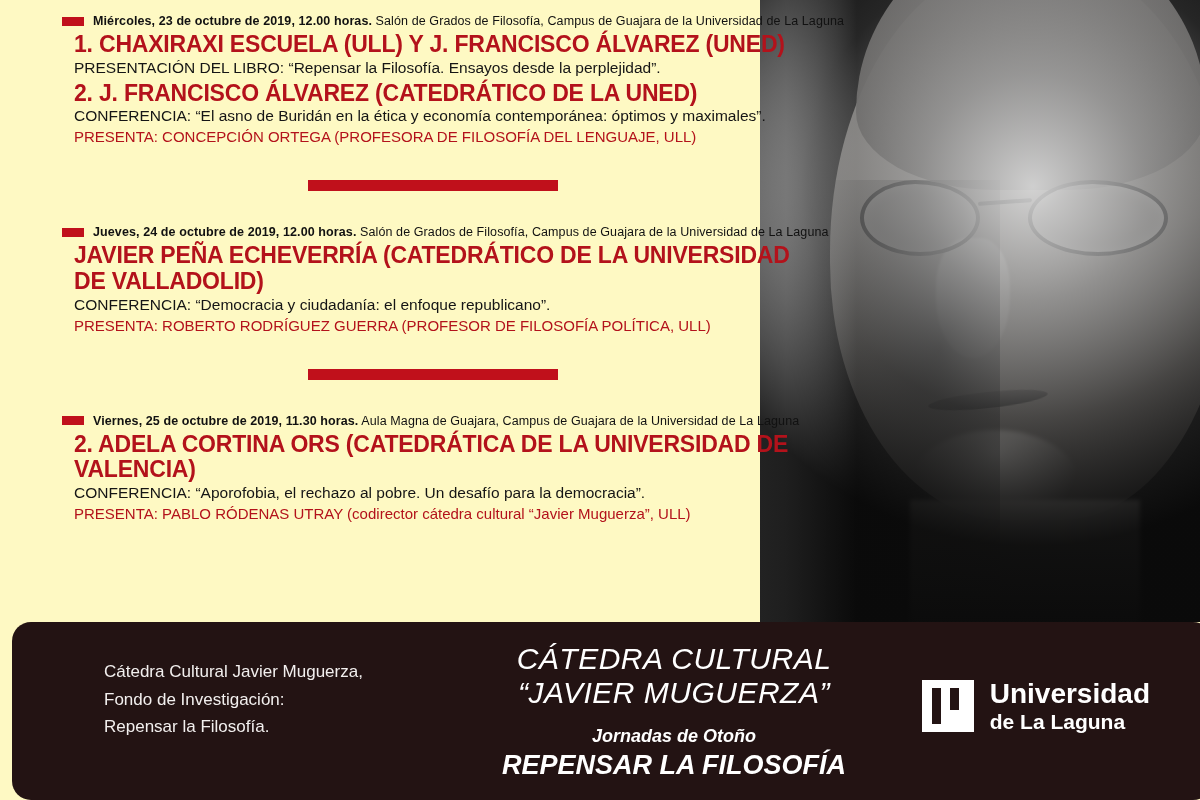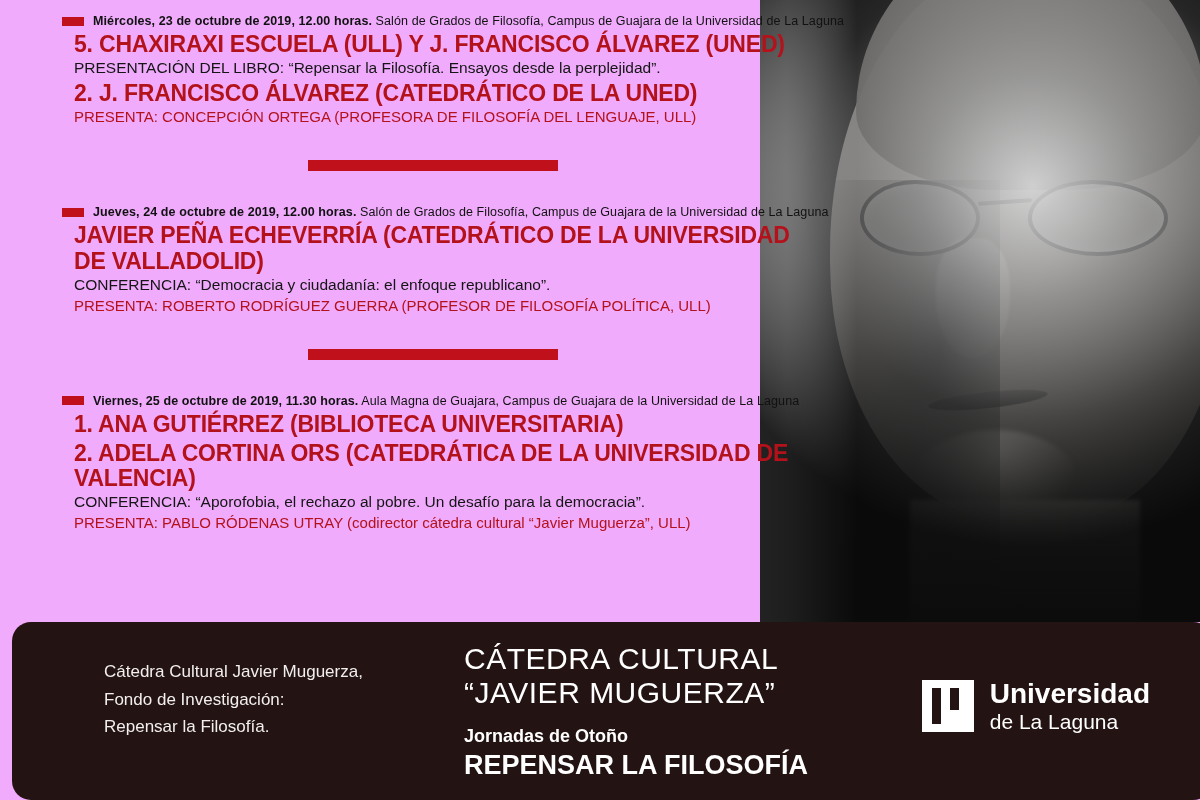--- a/index.html
+++ b/index.html
@@ -5,21 +5,21 @@
   * { box-sizing: border-box; margin: 0; padding: 0; }
   html, body {
     width: 1200px; height: 800px;
     font-family: "Liberation Sans", sans-serif;
     background: #ffffff;
     overflow: hidden;
   }
   .poster {
     position: relative;
     width: 1200px; height: 800px;
-    background: #f0abfc;
+    background: #fef9c3;
   }
 
   
   .portrait {
     position: absolute;
     top: 0; right: 0;
     width: 440px; height: 622px;
     overflow: hidden;
     background: #0b0b0b;
   }
@@ -175,21 +175,23 @@
     position: absolute;
     left: 92px; top: 36px;
     font-size: 17px;
     line-height: 1.62;
     color: #f2efee;
   }
   .footer-center {
     position: absolute;
     left: 452px; top: 20px;
     width: 420px;
+    text-align: center;
     line-height: 1.14;
+    font-style: italic;
   }
   .fc-1 { font-size: 30px; letter-spacing: .5px; }
   .fc-2 { font-size: 30px; letter-spacing: .5px; }
   .fc-3 { font-size: 18px; font-weight: 700; margin-top: 16px; }
   .fc-4 { font-size: 27px; font-weight: 700; margin-top: 3px; }
 
   .logo {
     position: absolute;
     right: 62px; top: 56px;
     display: flex;
@@ -210,21 +212,21 @@
   }
   .logo-mark::after {
     content: "";
     position: absolute;
     left: 28px; top: 8px;
     width: 9px; height: 22px;
     background: #231313;
   }
   .logo-text { line-height: 1.14; }
   .logo-text .l1 { font-size: 28px; font-weight: 700; }
-  .logo-text .l2 { font-size: 21px; font-weight: 400; }
+  .logo-text .l2 { font-size: 21px; font-weight: 700; }
 </style>
 </head>
 <body>
 
 <div class="poster">
 
   <div class="portrait">
     <div class="face"></div>
     <div class="hair"></div>
     <div class="nose"></div>
@@ -240,23 +242,24 @@
     <div class="fade-left"></div>
   </div>
 
   <div class="content">
 
     <div class="block">
       <div class="dateline">
         <span class="tick"></span>
         <span class="dateline-text"><b>Miércoles, 23 de octubre de 2019, 12.00 horas.</b><span> Salón de Grados de Filosofía, Campus de Guajara de la Universidad de La Laguna</span></span>
       </div>
-      <div class="speaker">5. CHAXIRAXI ESCUELA (ULL) Y J. FRANCISCO ÁLVAREZ (UNED)</div>
+      <div class="speaker">1. CHAXIRAXI ESCUELA (ULL) Y J. FRANCISCO ÁLVAREZ (UNED)</div>
       <div class="detail">PRESENTACIÓN DEL LIBRO: “Repensar la Filosofía. Ensayos desde la perplejidad”.</div>
       <div class="speaker">2. J. FRANCISCO ÁLVAREZ (CATEDRÁTICO DE LA UNED)</div>
+      <div class="detail">CONFERENCIA: “El asno de Buridán en la ética y economía contemporánea: óptimos y maximales”.</div>
       <div class="presenta">PRESENTA: CONCEPCIÓN ORTEGA (PROFESORA DE FILOSOFÍA DEL LENGUAJE, ULL)</div>
     </div>
 
     <div class="divider"></div>
 
     <div class="block">
       <div class="dateline">
         <span class="tick"></span>
         <span class="dateline-text"><b>Jueves, 24 de octubre de 2019, 12.00 horas.</b><span> Salón de Grados de Filosofía, Campus de Guajara de la Universidad de La Laguna</span></span>
       </div>
@@ -265,21 +268,20 @@
       <div class="presenta">PRESENTA: ROBERTO RODRÍGUEZ GUERRA (PROFESOR DE FILOSOFÍA POLÍTICA, ULL)</div>
     </div>
 
     <div class="divider"></div>
 
     <div class="block">
       <div class="dateline">
         <span class="tick"></span>
         <span class="dateline-text"><b>Viernes, 25 de octubre de 2019, 11.30 horas.</b><span> Aula Magna de Guajara, Campus de Guajara de la Universidad de La Laguna</span></span>
       </div>
-      <div class="speaker">1. ANA GUTIÉRREZ (BIBLIOTECA UNIVERSITARIA)</div>
       <div class="speaker">2. ADELA CORTINA ORS (CATEDRÁTICA DE LA UNIVERSIDAD DE VALENCIA)</div>
       <div class="detail">CONFERENCIA: “Aporofobia, el rechazo al pobre. Un desafío para la democracia”.</div>
       <div class="presenta">PRESENTA: PABLO RÓDENAS UTRAY (codirector cátedra cultural “Javier Muguerza”, ULL)</div>
     </div>
 
   </div>
 
   <div class="footer">
     <div class="footer-left">
       <div>Cátedra Cultural Javier Muguerza,</div>

